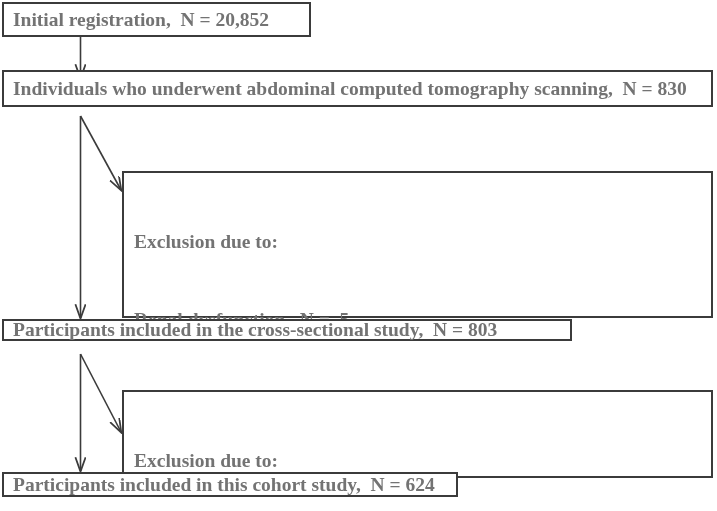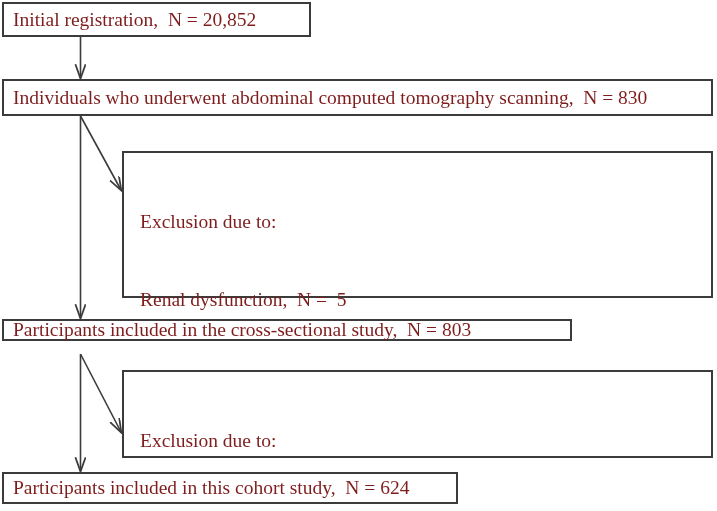--- a/index.html
+++ b/index.html
@@ -28,42 +28,44 @@
     pointer-events: none;
   }
   .node {
     position: absolute;
     box-sizing: border-box;
     border: 2px solid #3b3b3b;
     background: #ffffff;
     font-size: 19.5px;
     line-height: 26px;
     white-space: pre;
-    color: #7f1d1d;
+    color: #737373;
+    font-weight: bold;
   }
   .node.single {
     display: flex;
     align-items: center;
     padding-left: 9px;
   }
   .node.multi {
-    padding: 4px 0 4px 16px;
+    padding: 4px 0 4px 10px;
+    margin-top: 20px;
   }
   .node .line {
     display: block;
     white-space: pre;
   }
 
   
   #node-initial       { left: 2px;   top: 2px;   width: 309px; height: 35px; }
-  #node-ct            { left: 2px;   top: 79px;  width: 711px; height: 37px; }
+  #node-ct            { left: 2px;   top: 70px;  width: 711px; height: 37px; }
   #node-exclusion-1   { left: 122px; top: 151px; width: 591px; height: 147px; }
   #node-cross         { left: 2px;   top: 319px; width: 570px; height: 22px; }
   #node-exclusion-2   { left: 122px; top: 370px; width: 591px; height: 88px; }
-  #node-cohort        { left: 2px;   top: 472px; width: 456px; height: 32px; }
+  #node-cohort        { left: 2px;   top: 472px; width: 456px; height: 25px; }
 </style>
 </head>
 <body>
 
 <div id="flow">
 
   <svg id="connectors" viewBox="0 0 717 511" width="717" height="511" aria-hidden="true">
     <defs>
       <marker id="arrowhead" markerWidth="10" markerHeight="10" refX="8.6" refY="3.2" orient="auto" markerUnits="strokeWidth">
         <path d="M0,0 L9,3.2 L0,6.4" fill="none" stroke="#3b3b3b" stroke-width="1.1"></path>

